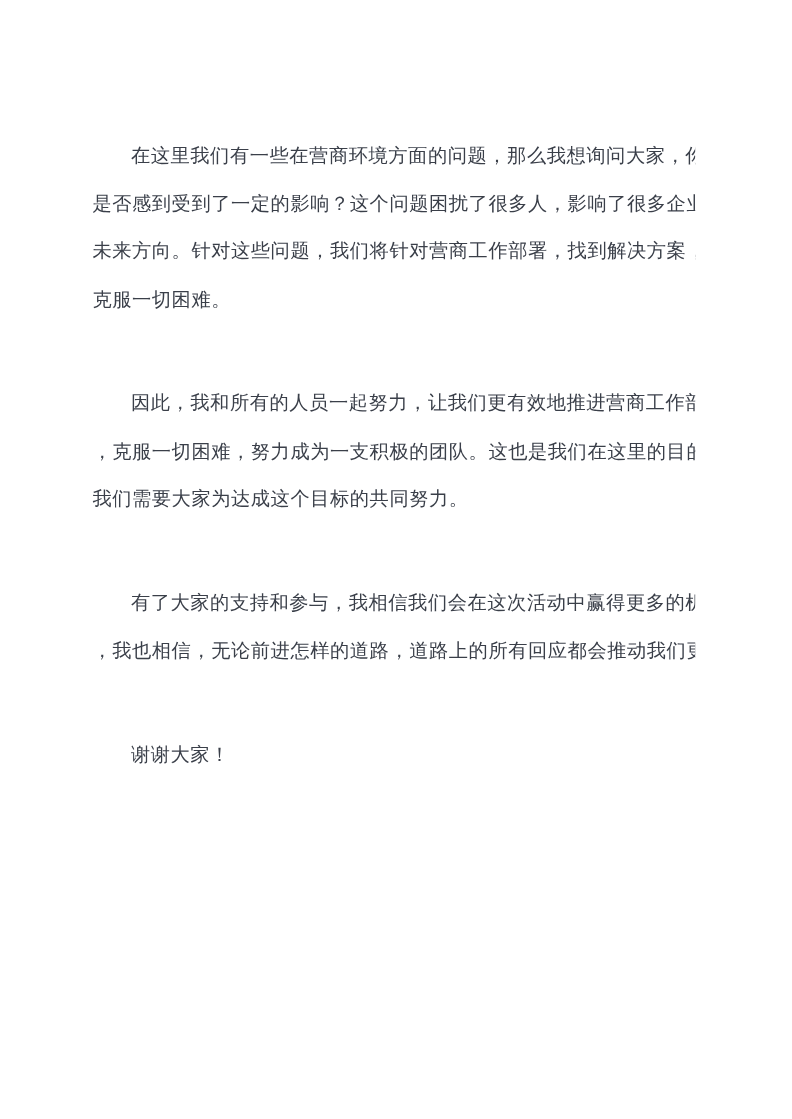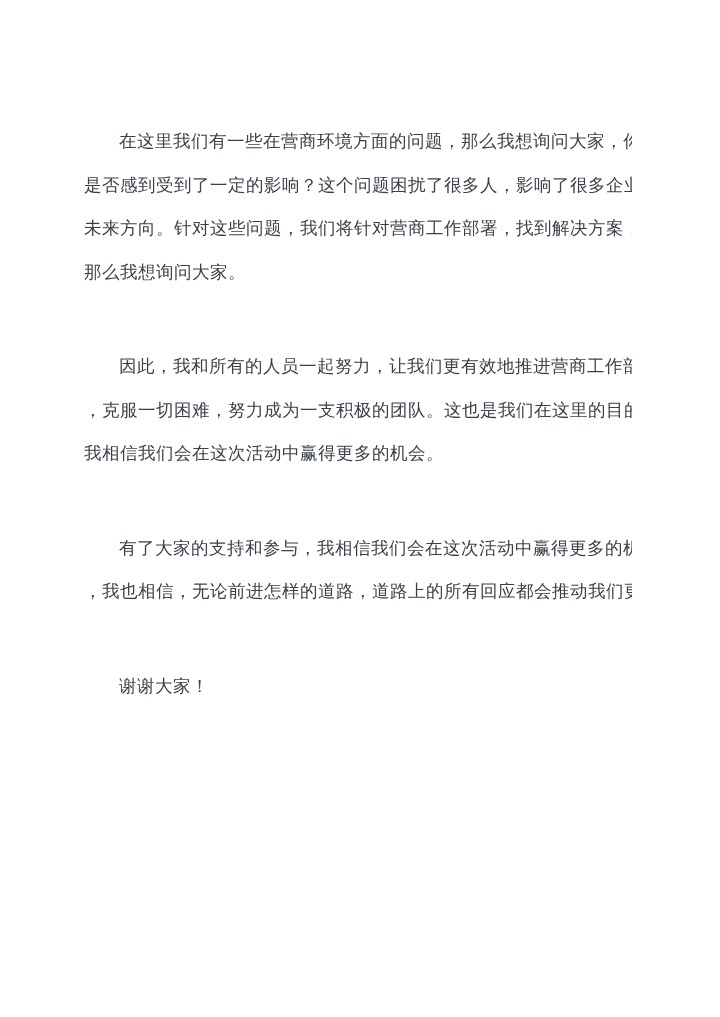--- a/index.html
+++ b/index.html
@@ -52,27 +52,27 @@
 </head>
 <body>
 
 <div class="page">
   <div class="content">
 
     <p class="para">
       <span class="ln indent">在这里我们有一些在营商环境方面的问题，那么我想询问大家，你们</span>
       <span class="ln">是否感到受到了一定的影响？这个问题困扰了很多人，影响了很多企业的</span>
       <span class="ln">未来方向。针对这些问题，我们将针对营商工作部署，找到解决方案，让</span>
-      <span class="ln last">那么我想询问大家。</span>
+      <span class="ln last">克服一切困难。</span>
     </p>
 
     <p class="para">
       <span class="ln indent">因此，我和所有的人员一起努力，让我们更有效地推进营商工作部署</span>
       <span class="ln">，克服一切困难，努力成为一支积极的团队。这也是我们在这里的目的，</span>
-      <span class="ln last">我相信我们会在这次活动中赢得更多的机会。</span>
+      <span class="ln last">我们需要大家为达成这个目标的共同努力。</span>
     </p>
 
     <p class="para">
       <span class="ln indent">有了大家的支持和参与，我相信我们会在这次活动中赢得更多的机会</span>
       <span class="ln">，我也相信，无论前进怎样的道路，道路上的所有回应都会推动我们更靠</span>
     </p>
 
     <p class="para">
       <span class="ln indent last">谢谢大家！</span>
     </p>

